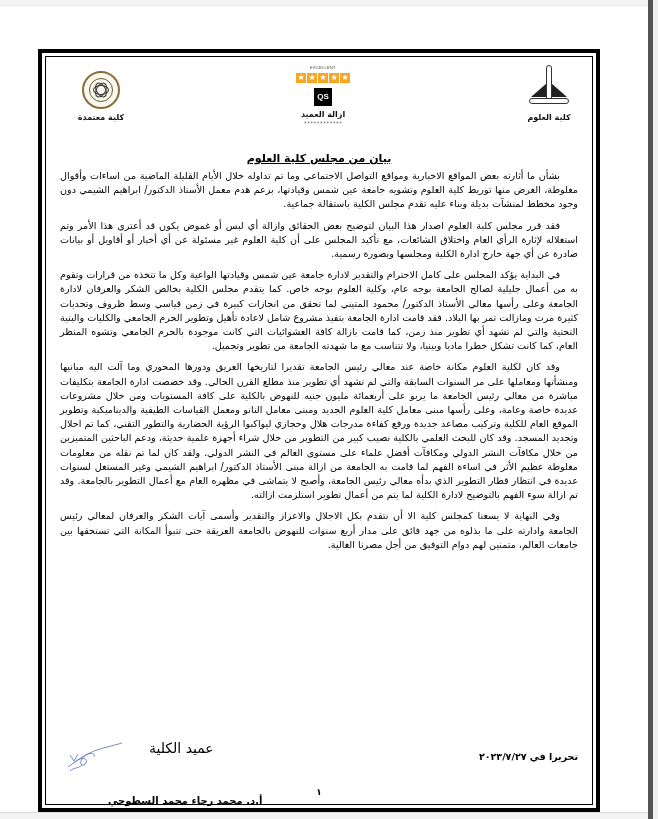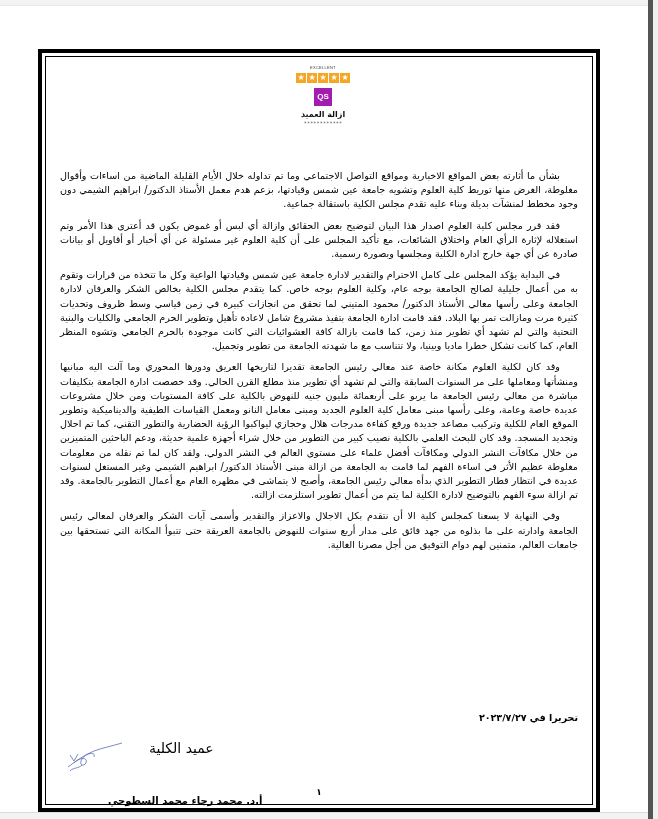--- a/index.html
+++ b/index.html
@@ -40,21 +40,21 @@
       margin-top: 6px;
     }
     .science-seal .ring { position: absolute; left: 5px; top: 5px; width: 24px; height: 24px; border-radius: 50%; border: 1px solid #6b5a2e; }
     .science-seal .atom { position: absolute; left: 9px; top: 12px; width: 16px; height: 10px; border: 1px solid #333; border-radius: 50%; }
     .science-seal .atom.b { transform: rotate(60deg); }
     .science-seal .atom.c { transform: rotate(-60deg); }
 
     .qs-excellent { font-family: "Liberation Sans", sans-serif; font-size: 4px; color: #444; letter-spacing: 0.3px; margin-top: 0px; }
     .qs-stars { display: flex; gap: 1px; margin-top: 3px; }
     .qs-star { width: 10px; height: 10px; background: #f5a623; color: #fff; font-size: 8px; line-height: 10px; text-align: center; }
-    .qs-logo { width: 18px; height: 18px; background: #a21caf; color: #fff; margin-top: 5px; font-family: "Liberation Sans", sans-serif; font-size: 8px; font-weight: bold; line-height: 18px; text-align: center; }
+    .qs-logo { width: 18px; height: 18px; background: #000000; color: #fff; margin-top: 5px; font-family: "Liberation Sans", sans-serif; font-size: 8px; font-weight: bold; line-height: 18px; text-align: center; }
 
     .ainshams-logo { width: 44px; height: 44px; position: relative; margin-top: 0px; }
     .ainshams-logo .tower { position: absolute; left: 19px; top: 0; width: 6px; height: 34px; background: #fff; border: 1px solid #333; border-top-left-radius: 3px; border-top-right-radius: 3px; }
     .ainshams-logo .wing-l { position: absolute; left: 4px; top: 18px; width: 16px; height: 14px; background: #222; clip-path: polygon(100% 0, 0 100%, 100% 100%); }
     .ainshams-logo .wing-r { position: absolute; left: 24px; top: 18px; width: 16px; height: 14px; background: #222; clip-path: polygon(0 0, 0 100%, 100% 100%); }
     .ainshams-logo .base { position: absolute; left: 2px; top: 33px; width: 40px; height: 6px; border: 1px solid #333; border-radius: 3px; background: #fff; }
 
     .hdr-label { font-family: "DejaVu Sans", sans-serif; font-weight: bold; font-size: 8px; color: #111; margin-top: 4px; white-space: nowrap; direction: rtl; }
     .hdr-stars { font-family: "DejaVu Sans Mono", monospace; font-size: 5px; color: #555; margin-top: 1px; letter-spacing: 0.2px; }
 
@@ -63,52 +63,71 @@
       font-weight: bold; font-size: 11px; text-decoration: underline; direction: rtl; color: #000;
     }
 
     .body-text {
       position: absolute; left: 14px; right: 14px; top: 112px;
       direction: rtl; text-align: justify; font-weight: normal; font-size: 9.6px; line-height: 14.2px; color: #000;
     }
     .body-text p { text-indent: 18px; margin-bottom: 7px; text-align-last: right; }
 
     .closing { position: absolute; left: 0; width: 100%; top: 632px; text-align: center; font-weight: bold; font-size: 9.5px; direction: rtl; }
-    .date { position: absolute; right: 14px; top: 655px; font-weight: bold; font-size: 9.5px; direction: rtl; }
+    .date { position: absolute; right: 14px; top: 694px; font-weight: bold; font-size: 9.5px; direction: rtl; }
     .dean-title { position: absolute; left: 103px; top: 683px; font-weight: normal; font-size: 14px; direction: rtl; }
     .dean-name { position: absolute; left: 62px; top: 706px; font-weight: bold; font-size: 10px; direction: rtl; margin-top: 32px; }
     .signature { position: absolute; left: 20px; top: 684px; width: 60px; height: 32px; }
     .page-number { position: absolute; left: 0; width: 100%; top: 730px; text-align: center; font-weight: bold; font-size: 9px; }
   </style>
 </head>
 <body>
 
 <div class="topbar"></div>
 
 <div class="page">
   <div class="page-inner">
 
     <div class="header">
+      <div class="hdr-block hdr-left">
+        <div class="science-seal">
+          <div class="ring"></div>
+          <div class="atom"></div>
+          <div class="atom b"></div>
+          <div class="atom c"></div>
+        </div>
+        <div class="hdr-label">كلية معتمدة</div>
+      </div>
 
       <div class="hdr-block hdr-center">
         <div class="qs-excellent">EXCELLENT</div>
         <div class="qs-stars">
           <span class="qs-star">★</span>
           <span class="qs-star">★</span>
           <span class="qs-star">★</span>
           <span class="qs-star">★</span>
           <span class="qs-star">★</span>
         </div>
         <div class="qs-logo">QS</div>
         <div class="hdr-label">ازالة العميد</div>
         <div class="hdr-stars">************</div>
       </div>
 
+      <div class="hdr-block hdr-right">
+        <div class="ainshams-logo">
+          <div class="wing-l"></div>
+          <div class="wing-r"></div>
+          <div class="tower"></div>
+          <div class="base"></div>
+        </div>
+        <div class="hdr-label">كلية العلوم</div>
+      </div>
     </div>
 
+    <div class="title">بيان من مجلس كلية العلوم</div>
 
     <div class="body-text">
       <p>بشأن ما أثارته بعض المواقع الاخبارية ومواقع التواصل الاجتماعي وما تم تداوله خلال الأيام القليلة الماضية من اساءات وأقوال مغلوطة، الغرض منها توريط كلية العلوم وتشويه جامعة عين شمس وقيادتها، بزعم هدم معمل الأستاذ الدكتور/ ابراهيم الشيمي دون وجود مخطط لمنشآت بديلة وبناء عليه تقدم مجلس الكلية باستقالة جماعية.</p>
       <p>فقد قرر مجلس كلية العلوم اصدار هذا البيان لتوضيح بعض الحقائق وازالة أي لبس أو غموض يكون قد أعترى هذا الأمر وتم استغلاله لإثارة الرأي العام واختلاق الشائعات، مع تأكيد المجلس على أن كلية العلوم غير مسئولة عن أي أخبار أو أقاويل أو بيانات صادرة عن أي جهة خارج ادارة الكلية ومجلسها وبصورة رسمية.</p>
       <p>في البداية يؤكد المجلس على كامل الاحترام والتقدير لادارة جامعة عين شمس وقيادتها الواعية وكل ما تتخذه من قرارات وتقوم به من أعمال جليلية لصالح الجامعة بوجه عام، وكلية العلوم بوجه خاص. كما يتقدم مجلس الكلية بخالص الشكر والعرفان لادارة الجامعة وعلى رأسها معالي الأستاذ الدكتور/ محمود المتيني لما تحقق من انجازات كبيرة في زمن قياسي وسط ظروف وتحديات كثيرة مرت ومازالت تمر بها البلاد. فقد قامت ادارة الجامعة بتفيذ مشروع شامل لاعادة تأهيل وتطوير الحرم الجامعي والكليات والبنية التحتية والتي لم تشهد أي تطوير منذ زمن، كما قامت بازالة كافة العشوائيات التي كانت موجودة بالحرم الجامعي وتشوه المنظر العام، كما كانت تشكل خطرا ماديا وبينيا، ولا تتناسب مع ما شهدته الجامعة من تطوير وتجميل.</p>
       <p>وقد كان لكلية العلوم مكانة خاصة عند معالي رئيس الجامعة تقديرا لتاريخها العريق ودورها المحوري وما آلت اليه مبانيها ومنشأتها ومعاملها على مر السنوات السابقة والتي لم تشهد أي تطوير منذ مطلع القرن الحالي. وقد خصصت ادارة الجامعة بتكليفات مباشرة من معالي رئيس الجامعة ما يربو على أربعمائة مليون جنيه للنهوض بالكلية على كافة المستويات ومن خلال مشروعات عديدة خاصة وعامة، وعلى رأسها مبنى معامل كلية العلوم الجديد ومبنى معامل النانو ومعمل القياسات الطيفية والديناميكية وتطوير الموقع العام للكلية وتركيب مصاعد جديدة ورفع كفاءة مدرجات هلال وحجازي ليواكبوا الرؤية الحضارية والتطور التقني، كما تم احلال وتجديد المسجد. وقد كان للبحث العلمي بالكلية نصيب كبير من التطوير من خلال شراء أجهزة علمية حديثة، ودعم الباحثين المتميزين من خلال مكافآت النشر الدولي ومكافآت أفضل علماء على مستوى العالم في النشر الدولي. ولقد كان لما تم نقله من معلومات مغلوطة عظيم الأثر في اساءة الفهم لما قامت به الجامعة من ازالة مبنى الأستاذ الدكتور/ ابراهيم الشيمي وغير المستغل لسنوات عديدة في انتظار قطار التطوير الذي بدأه معالي رئيس الجامعة، وأصبح لا يتماشى في مظهره العام مع أعمال التطوير بالجامعة. وقد تم ازالة سوء الفهم بالتوضيح لادارة الكلية لما يتم من أعمال تطوير استلزمت ازالته.</p>
       <p>وفي النهاية لا يسعنا كمجلس كلية الا أن نتقدم بكل الاجلال والاعزاز والتقدير وأسمى آيات الشكر والعرفان لمعالي رئيس الجامعة وادارته على ما بذلوه من جهد فائق على مدار أربع سنوات للنهوض بالجامعة العريقة حتى تتبوأ المكانة التي تستحقها بين جامعات العالم، متمنين لهم دوام التوفيق من أجل مصرنا الغالية.</p>
     </div>
 
     <div class="date">تحريرا في ٢٠٢٣/٧/٢٧</div>

